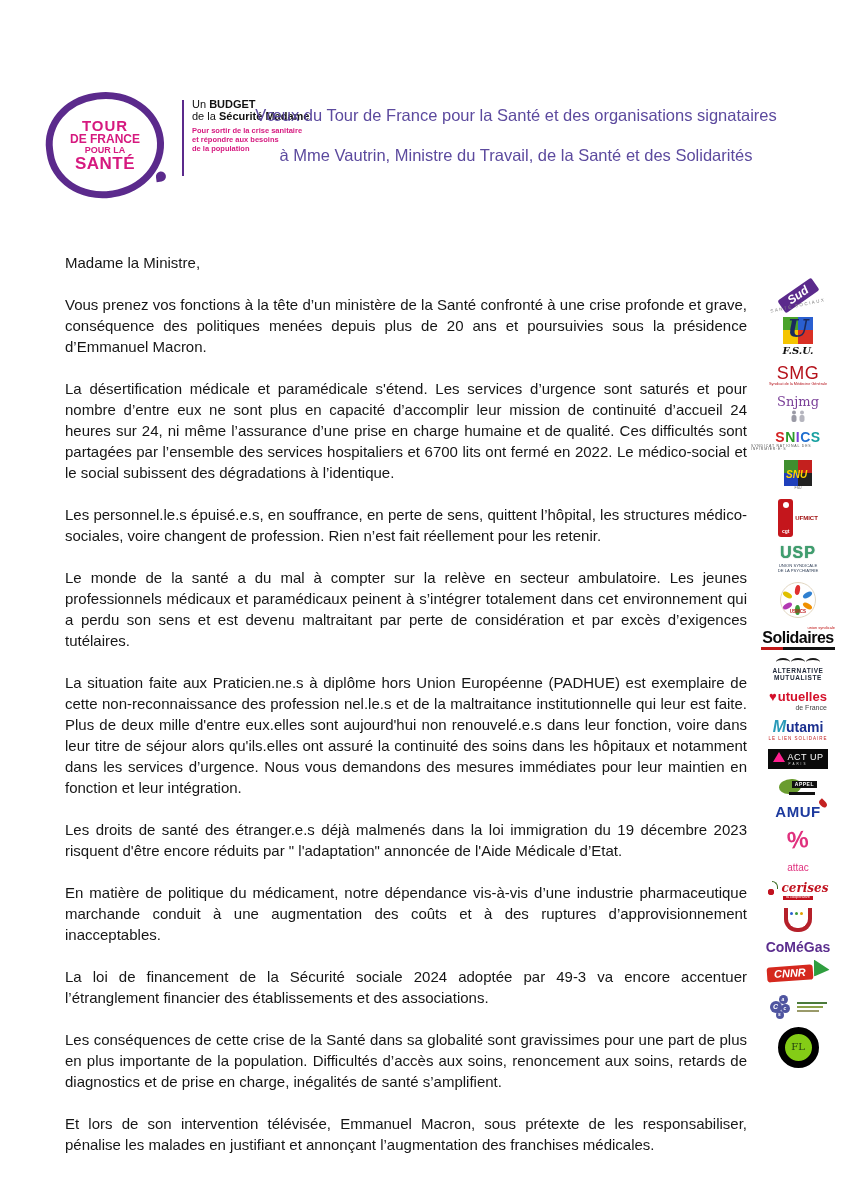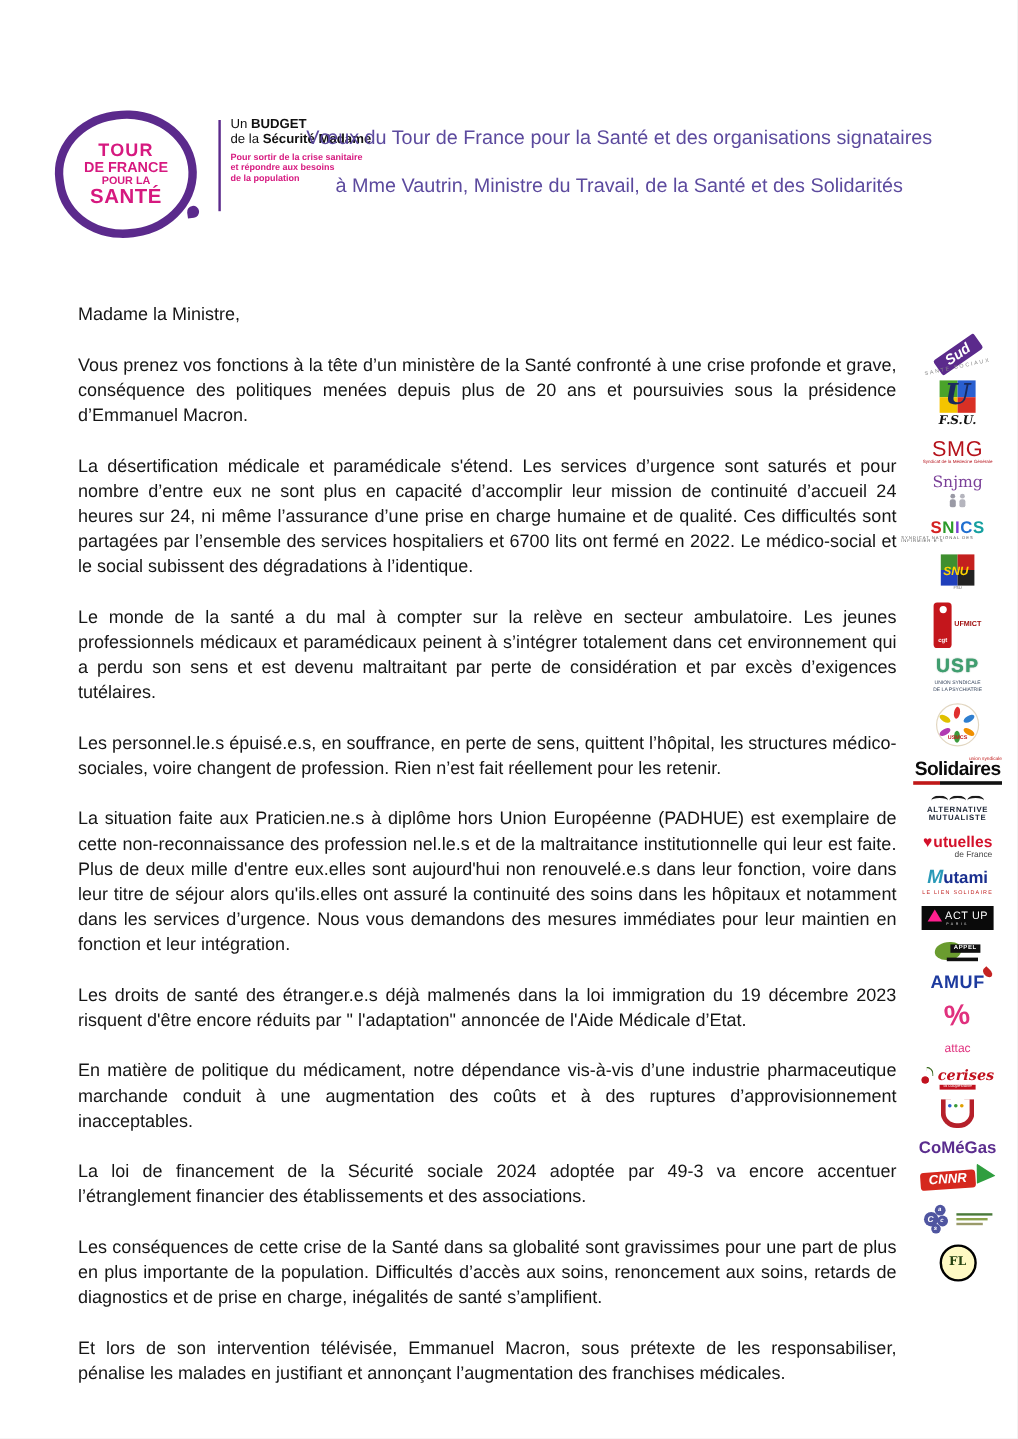--- a/index.html
+++ b/index.html
@@ -155,23 +155,23 @@
                 display:flex;align-items:center;justify-content:center;font-weight:bold;}
   .cc-b1{width:12px;height:12px;left:0;top:6px;font-size:7px;}
   .cc-b2{width:9px;height:9px;left:9px;top:0;font-size:5px;}
   .cc-b3{width:9px;height:9px;left:11px;top:9px;font-size:5px;}
   .cc-b4{width:8px;height:8px;left:6px;top:16px;font-size:5px;}
   .cc-lines i{display:block;height:2px;margin:2px 0;background:#8aa24a;}
   .cc-lines i:nth-child(1){width:30px;background:#4a7a3a;}
   .cc-lines i:nth-child(2){width:26px;}
   .cc-lines i:nth-child(3){width:22px;background:#9a9a6a;}
 
-  .fl-circle{width:27px;height:27px;border-radius:50%;background:#fef9c3;display:flex;
-             align-items:center;justify-content:center;color:#22400f;font-weight:bold;font-size:10px;
-             font-family:"DejaVu Serif",serif;border:2px solid #000000;}
+  .fl-circle{width:27px;height:27px;border-radius:50%;background:#84cc16;display:flex;
+             align-items:center;justify-content:center;color:#22400f;font-weight:normal;font-size:10px;
+             font-family:"DejaVu Serif",serif;border:7px solid #000000;}
 </style>
 </head>
 <body>
 
 <div class="page">
 
   <div class="header">
     <div class="tdf-ring">
       <div class="tdf-text">
         <div class="tdf-l1">TOUR</div>
@@ -193,22 +193,22 @@
 
   <div class="title-block">
     <div class="title-line1">Vœux du Tour de France pour la Santé et des organisations signataires</div>
     <div class="title-line2">à Mme Vautrin, Ministre du Travail, de la Santé et des Solidarités</div>
   </div>
 
   <div class="letter">
     <p>Madame la Ministre,</p>
     <p>Vous prenez vos fonctions à la tête d’un ministère de la Santé confronté à une crise profonde et grave, conséquence des politiques menées depuis plus de 20 ans et poursuivies sous la présidence d’Emmanuel Macron.</p>
     <p>La désertification médicale et paramédicale s'étend. Les services d’urgence sont saturés et pour nombre d’entre eux ne sont plus en capacité d’accomplir leur mission de continuité d’accueil 24 heures sur 24, ni même l’assurance d’une prise en charge humaine et de qualité.  Ces difficultés sont partagées par l’ensemble des services hospitaliers et 6700 lits ont fermé en 2022. Le médico-social et le social subissent des dégradations à l’identique.</p>
+    <p>Les personnel.le.s épuisé.e.s, en souffrance, en perte de sens, quittent l’hôpital, les structures médico-sociales, voire changent de profession. Rien n’est fait réellement pour les retenir.</p>
     <p>Le monde de la santé a du mal à compter sur la relève en secteur ambulatoire. Les jeunes professionnels médicaux et paramédicaux peinent à s’intégrer totalement dans cet environnement qui a perdu son sens et est devenu maltraitant par perte de considération et par excès d’exigences tutélaires.</p>
-    <p>Les personnel.le.s épuisé.e.s, en souffrance, en perte de sens, quittent l’hôpital, les structures médico-sociales, voire changent de profession. Rien n’est fait réellement pour les retenir.</p>
     <p>La situation faite aux Praticien.ne.s à diplôme hors Union Européenne (PADHUE) est exemplaire de cette non-reconnaissance des profession nel.le.s et de la maltraitance institutionnelle qui leur est faite. Plus de deux mille d'entre eux.elles sont aujourd'hui non renouvelé.e.s dans leur fonction, voire dans leur titre de séjour alors qu'ils.elles ont assuré la continuité des soins dans les hôpitaux et notamment dans les services d’urgence. Nous vous demandons des mesures immédiates pour leur maintien en fonction et leur intégration.</p>
     <p>Les droits de santé des étranger.e.s déjà malmenés dans la loi immigration du 19 décembre 2023 risquent d'être encore réduits par " l'adaptation" annoncée de l'Aide Médicale d’Etat.</p>
     <p>En matière de politique du médicament, notre dépendance vis-à-vis d’une industrie pharmaceutique marchande conduit à une augmentation des coûts et à des ruptures d’approvisionnement inacceptables.</p>
     <p>La loi de financement de la Sécurité sociale 2024 adoptée par 49-3 va encore accentuer l’étranglement financier des établissements et des associations.</p>
     <p>Les conséquences de cette crise de la Santé dans sa globalité sont gravissimes pour une part de plus en plus importante de la population. Difficultés d’accès aux soins, renoncement aux soins, retards de diagnostics et de prise en charge, inégalités de santé s’amplifient.</p>
     <p>Et lors de son intervention télévisée, Emmanuel Macron, sous prétexte de les responsabiliser, pénalise les malades en justifiant et annonçant l’augmentation des franchises médicales.</p>
   </div>
 
   <div class="rail">
 

